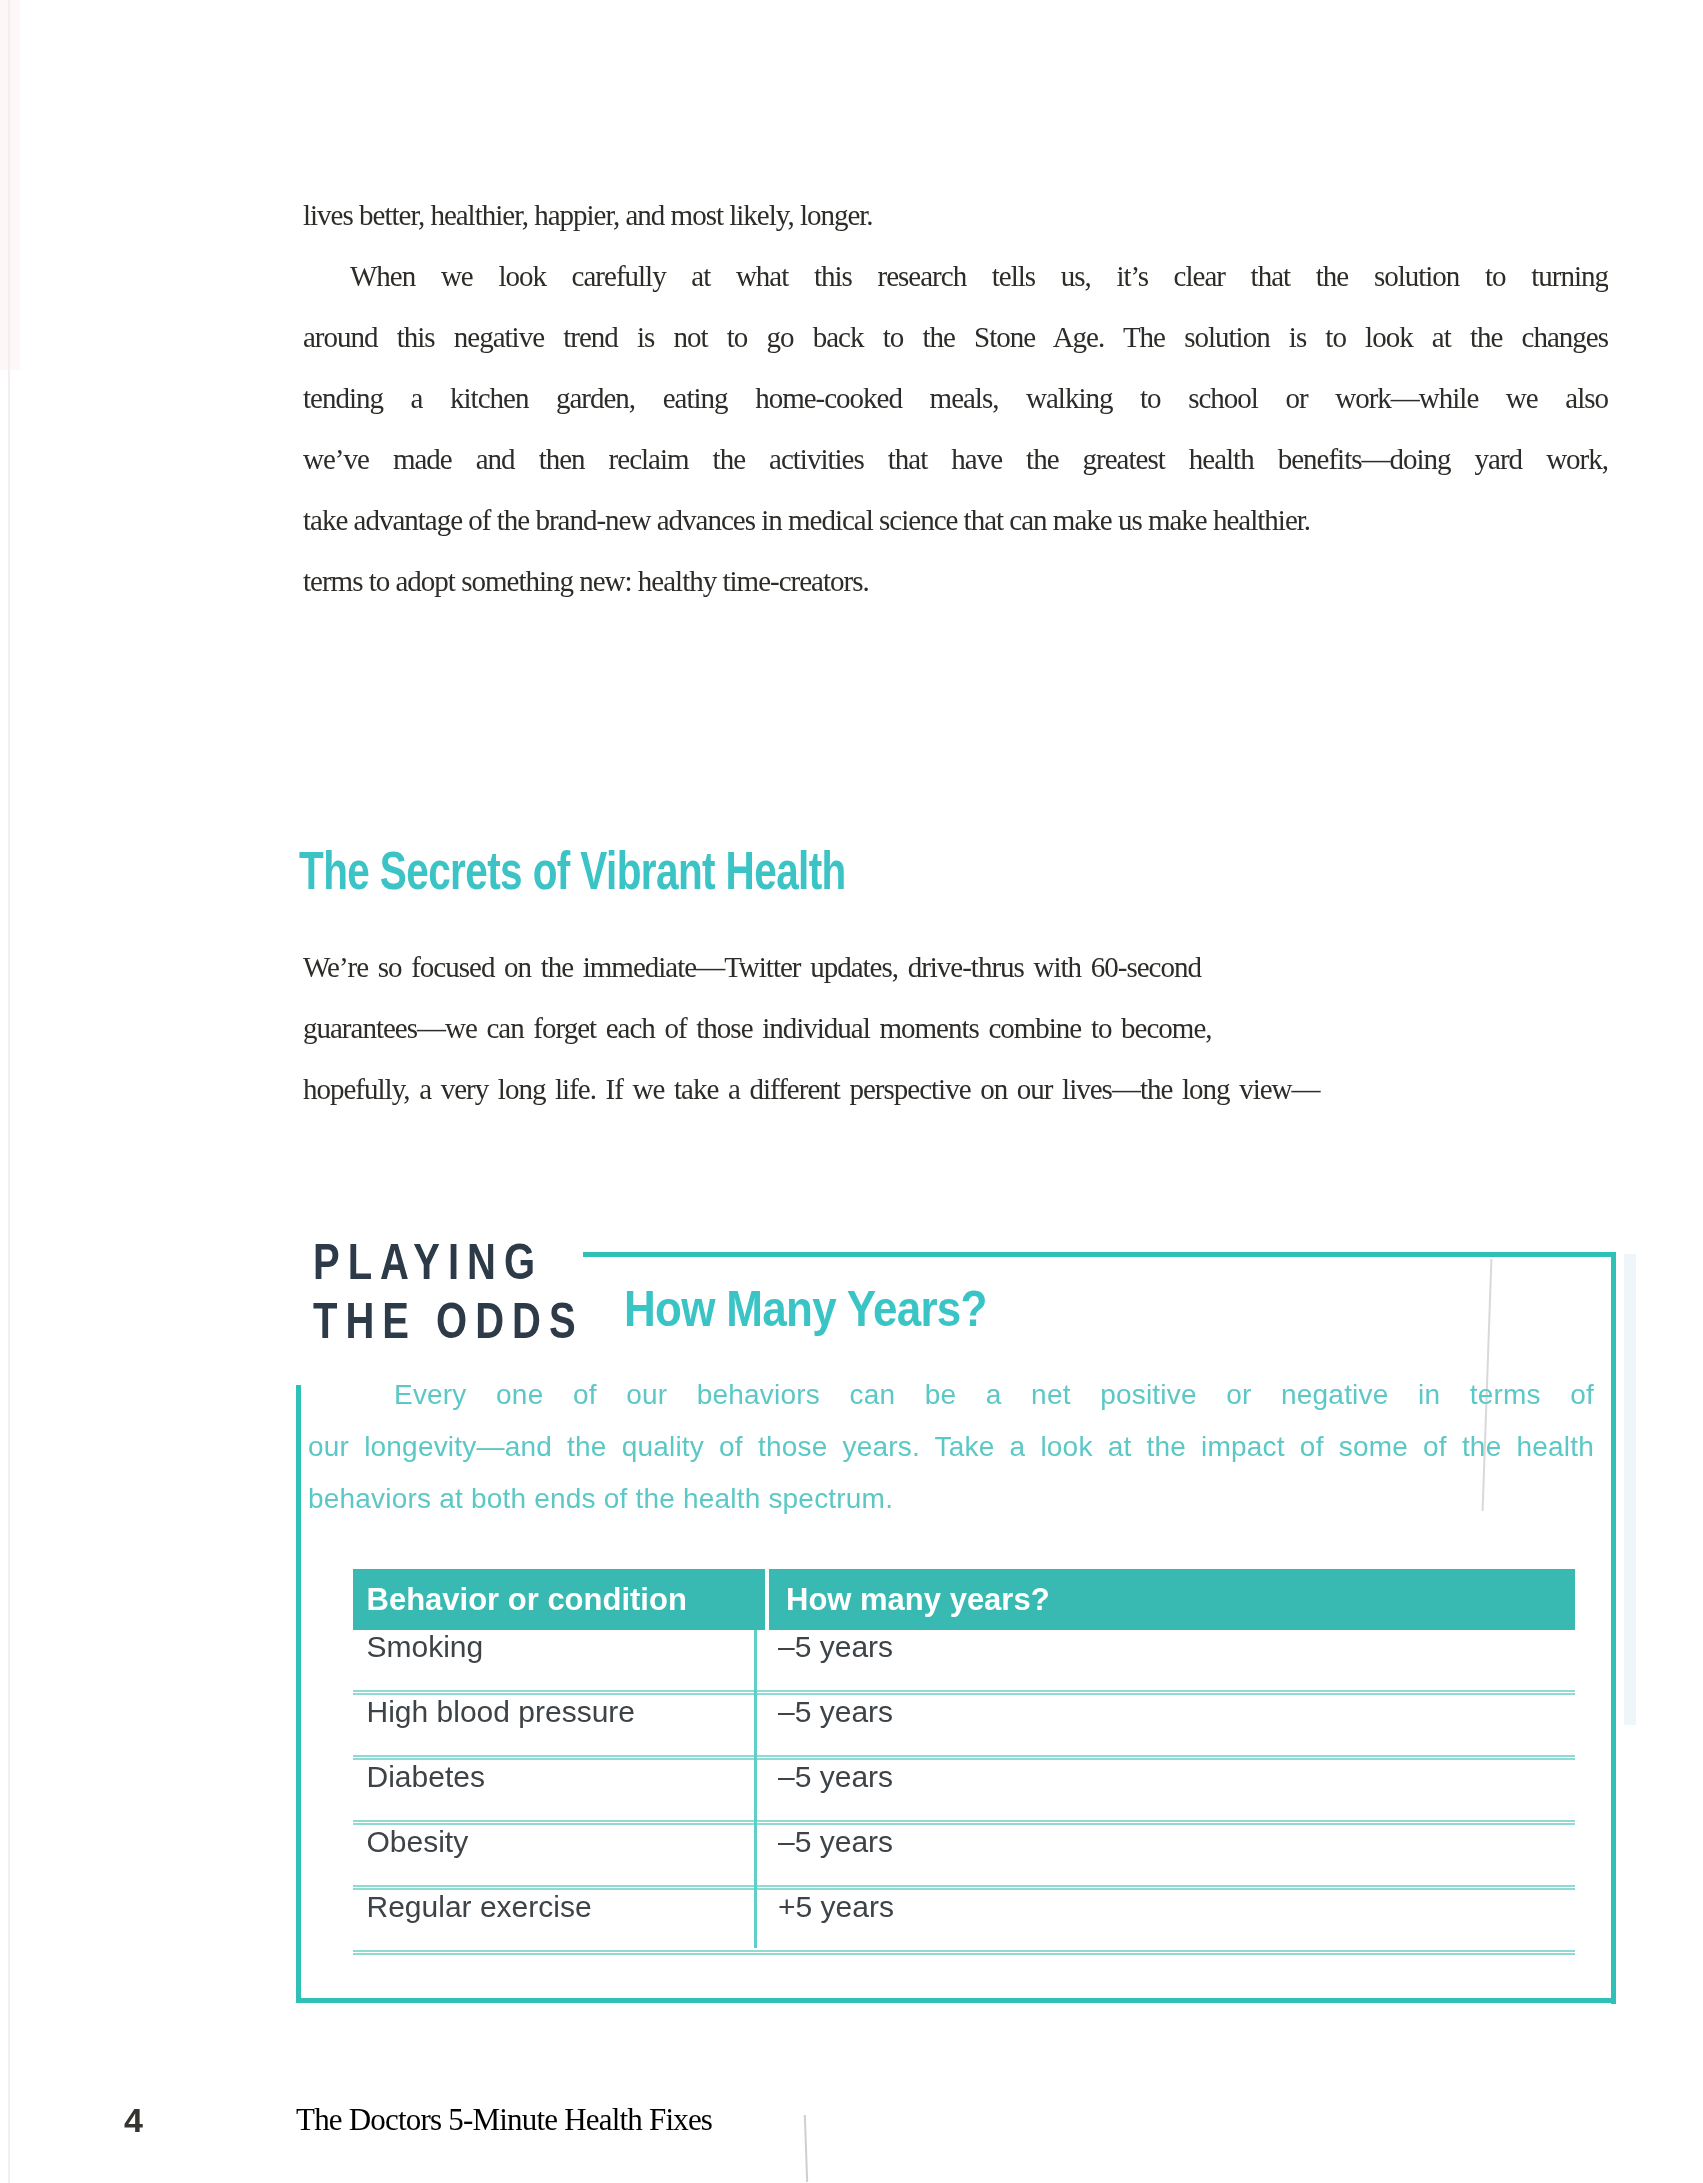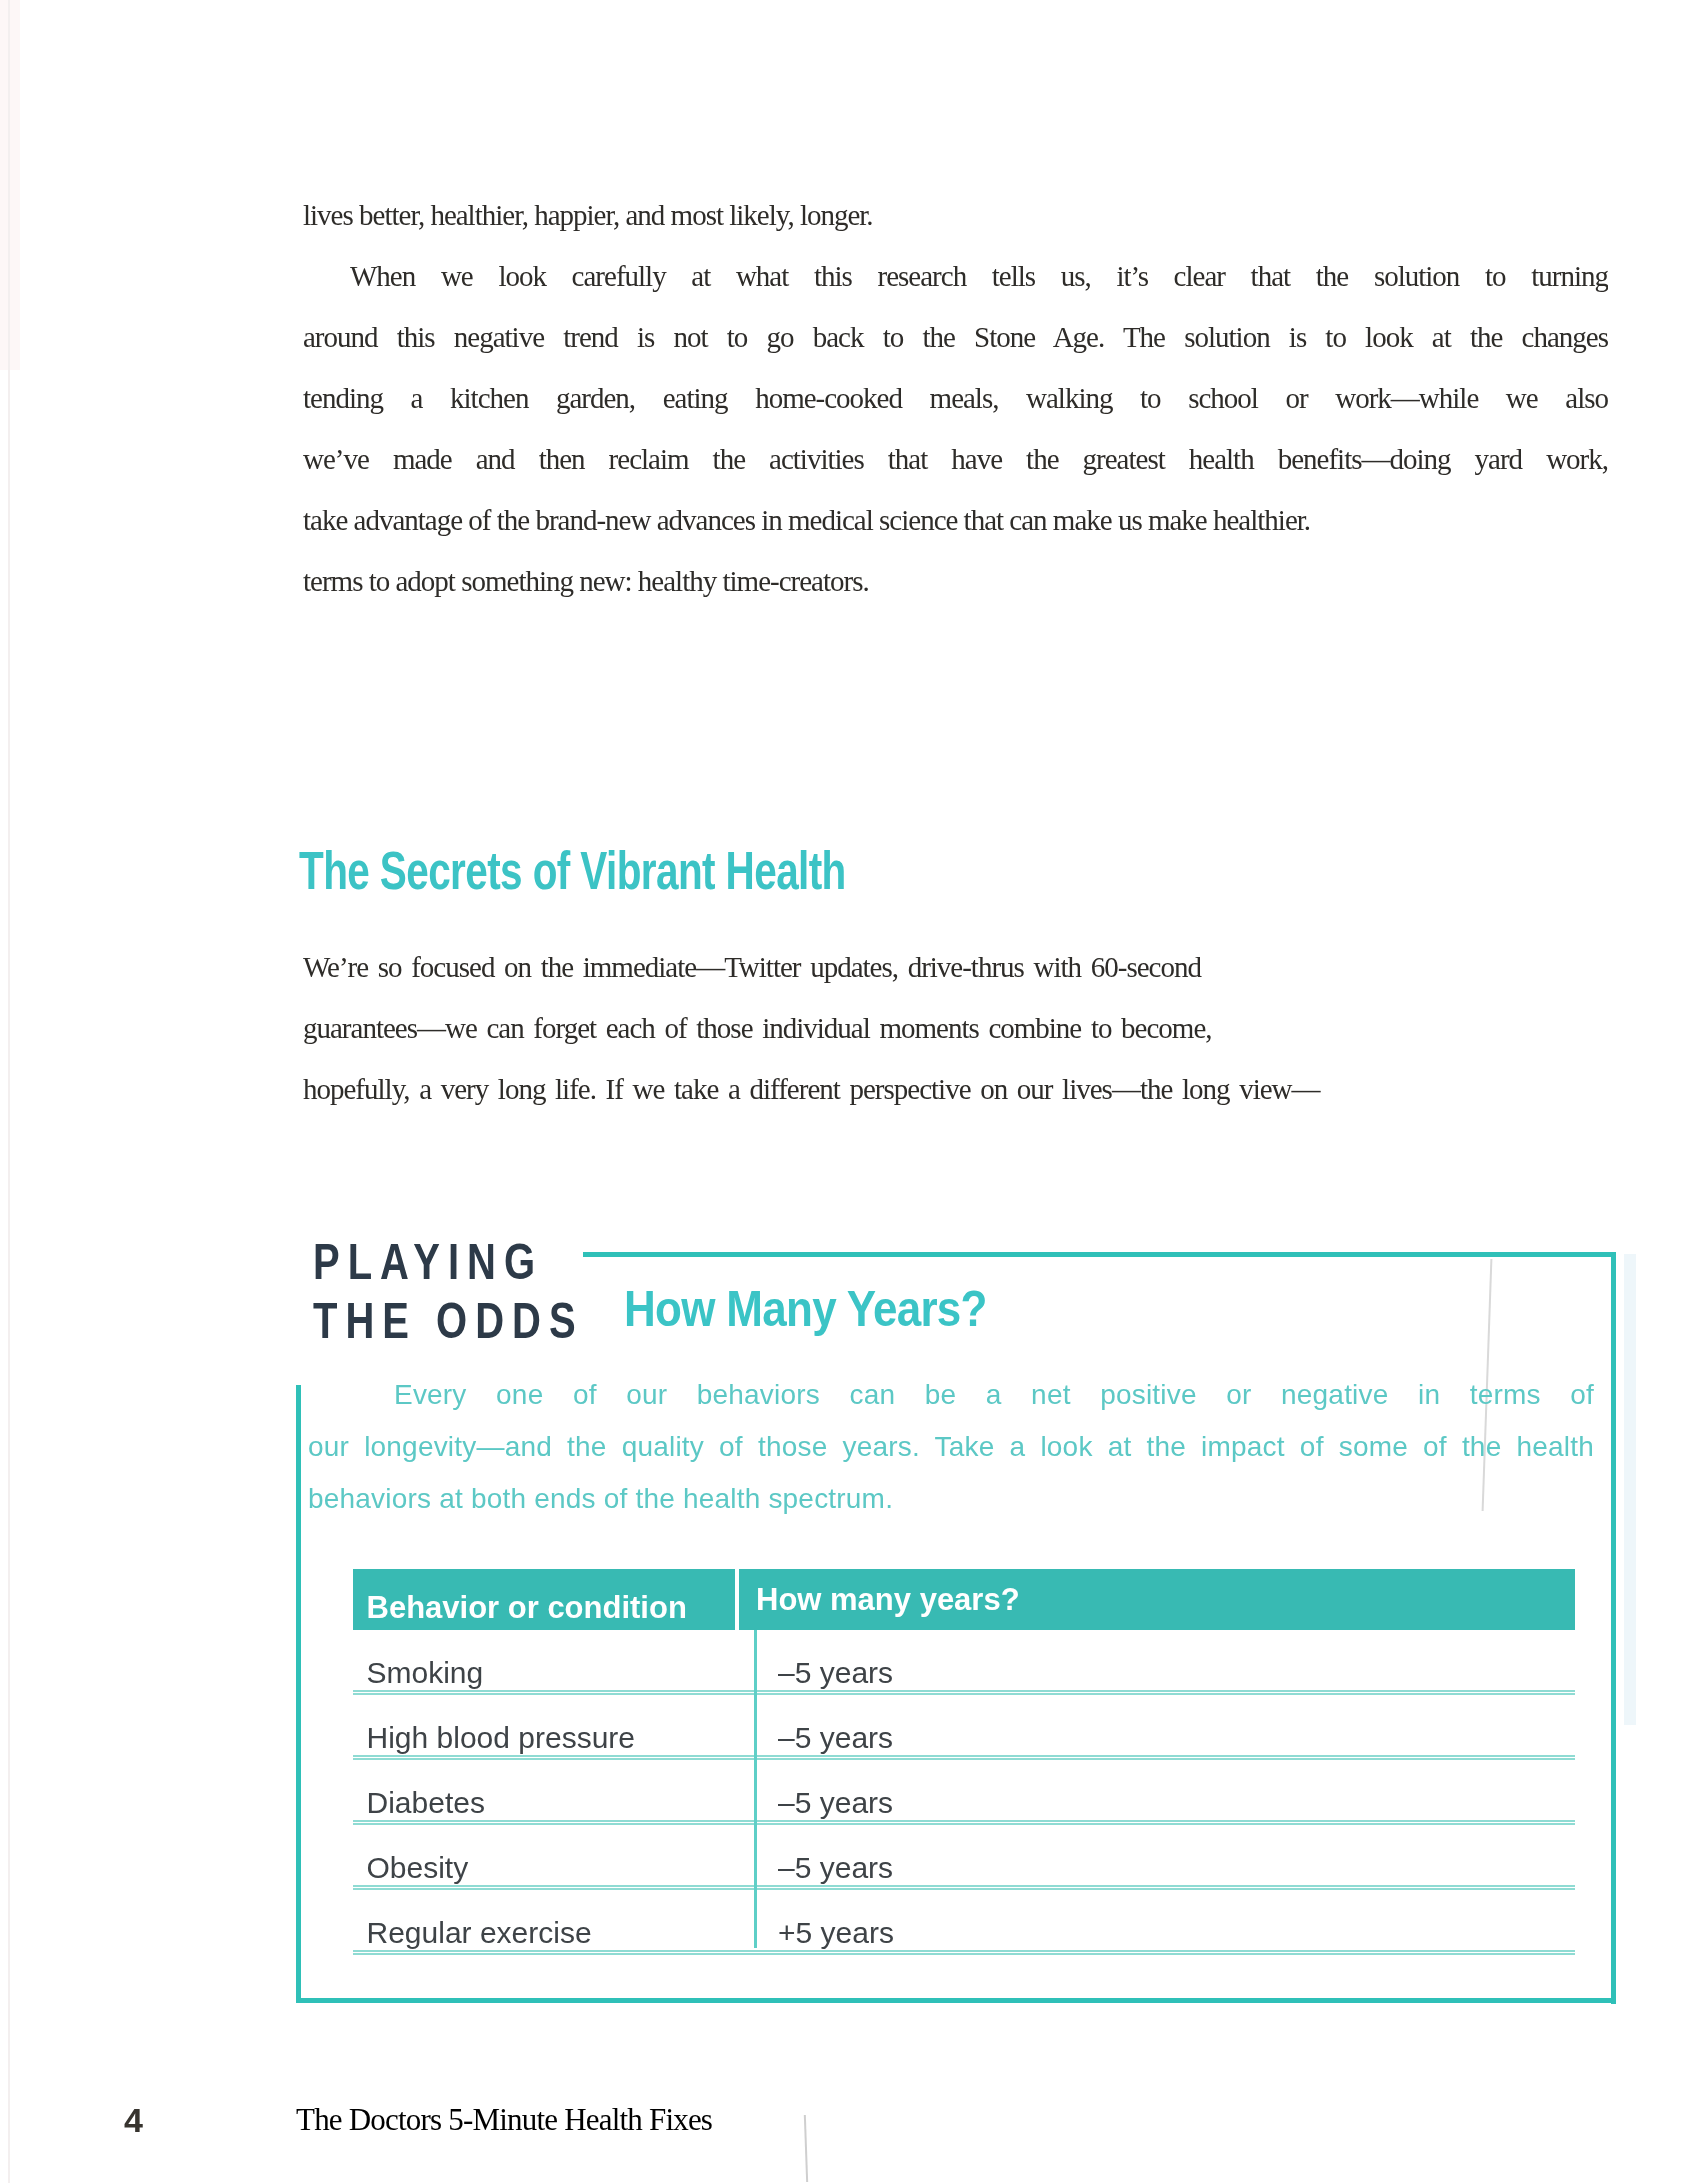--- a/index.html
+++ b/index.html
@@ -60,24 +60,24 @@
   .intro .first { text-indent:86px; }
   
   .behavior-table {
     position:absolute; left:353px; top:1569px; width:1222px;
     font-family:"Liberation Sans", sans-serif;
   }
   .thead {
     display:flex; height:61px; background:#38bab3;
     color:#ffffff; font-weight:bold; font-size:31px; line-height:61px;
   }
-  .thead .c1 { width:382px; padding-left:13.5px; box-sizing:border-box;margin-top:8px; }
+  .thead .c1 { width:412px; padding-left:13.5px; box-sizing:border-box; }
   .thead .c2 { flex:1; padding-left:17px; border-left:4.2px solid #ffffff; box-sizing:border-box; }
   .trow {
-    display:flex; height:65px; align-items:flex-end;
+    display:flex; height:65px; align-items:flex-start;
     font-size:30px; color:#3e4347; box-sizing:border-box;
     border-bottom:5.9px double #8fdbd3;
   }
   .trow:last-child { border-bottom:none; }
   .trow .c1 { width:401px; padding-left:13.5px; box-sizing:border-box; }
   .trow .c2 { flex:1; padding-left:24px; box-sizing:border-box; }
   .col-divider { position:absolute; left:401px; top:61px; width:2.5px; height:318px; background:#5ecfc7; }
   
   .footer-num {
     position:absolute; left:124px; top:2098px;

